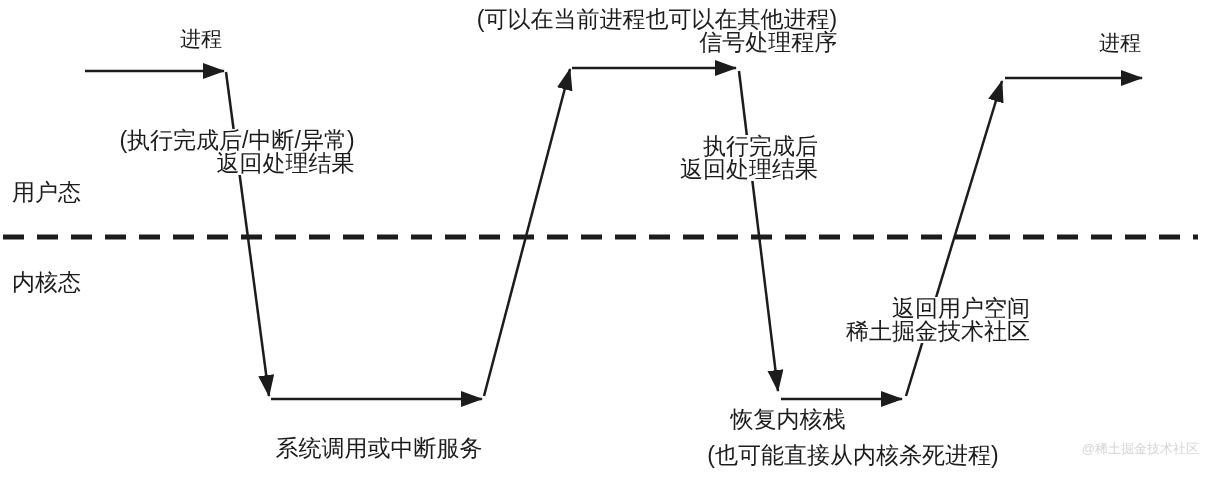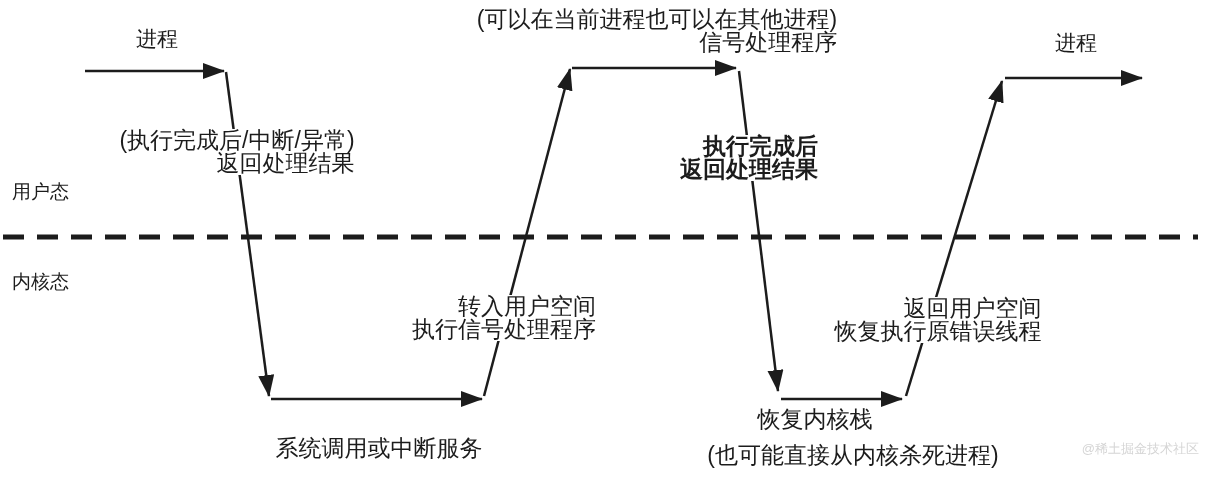--- a/index.html
+++ b/index.html
@@ -33,40 +33,41 @@
     line-height: 23px;
     white-space: nowrap;
     padding: 0 3px;
   }
   .big {
     position: absolute;
     transform: translateX(-50%);
     font-size: 21px;
     line-height: 24px;
     white-space: nowrap;
+    margin-left: 44px;
   }
   .mode {
     position: absolute;
     left: 12px;
-    font-size: 19px;
+    font-size: 23px;
     line-height: 26px;
     white-space: nowrap;
   }
 
   #process-start   { left: 157px;  top: 27px; }
   #signal-handler  { left: 657px;  top: 8px; }
   #process-end     { left: 1076px; top: 31px; }
   #enter-kernel    { left: 237px;  top: 129px; }
-  #exec-complete   { left: 749px;  top: 135px; font-weight: bold; }
+  #exec-complete   { left: 749px;  top: 135px; }
   #user-mode       { top: 179px; }
   #kernel-mode     { top: 269px; }
   #to-user-space   { left: 504px;  top: 295px; }
   #syscall-service { left: 379px;  top: 408px; margin-top: 29px; }
   #return-user     { left: 938px;  top: 297px; }
-  #restore-stack   { left: 815px;  top: 408px; }
+  #restore-stack   { left: 788px;  top: 408px; }
   #kill-note       { left: 853px;  top: 444px; }
   #watermark {
     position: absolute;
     right: 14px;
     top: 438px;
     font-size: 13px;
     line-height: 22px;
     color: var(--watermark);
     white-space: nowrap;
   }
@@ -112,30 +113,26 @@
 
   <div class="lbl" id="exec-complete">
     <div>执行完成后</div>
     <div>返回处理结果</div>
   </div>
 
   <div class="mode" id="user-mode">用户态</div>
 
   <div class="mode" id="kernel-mode">内核态</div>
 
-  <div class="lbl" id="to-user-space">
-    <div>转入用户空间</div>
-    <div>执行信号处理程序</div>
-  </div>
 
   <div class="lbl" id="syscall-service">系统调用或中断服务</div>
 
   <div class="lbl" id="return-user">
     <div>返回用户空间</div>
-    <div>恢复执行原错误线程</div>
+    <div>稀土掘金技术社区</div>
   </div>
 
   <div class="lbl" id="restore-stack">恢复内核栈</div>
 
   <div class="lbl" id="kill-note">(也可能直接从内核杀死进程)</div>
 
   <div id="watermark">@稀土掘金技术社区</div>
 
 </div>
 

